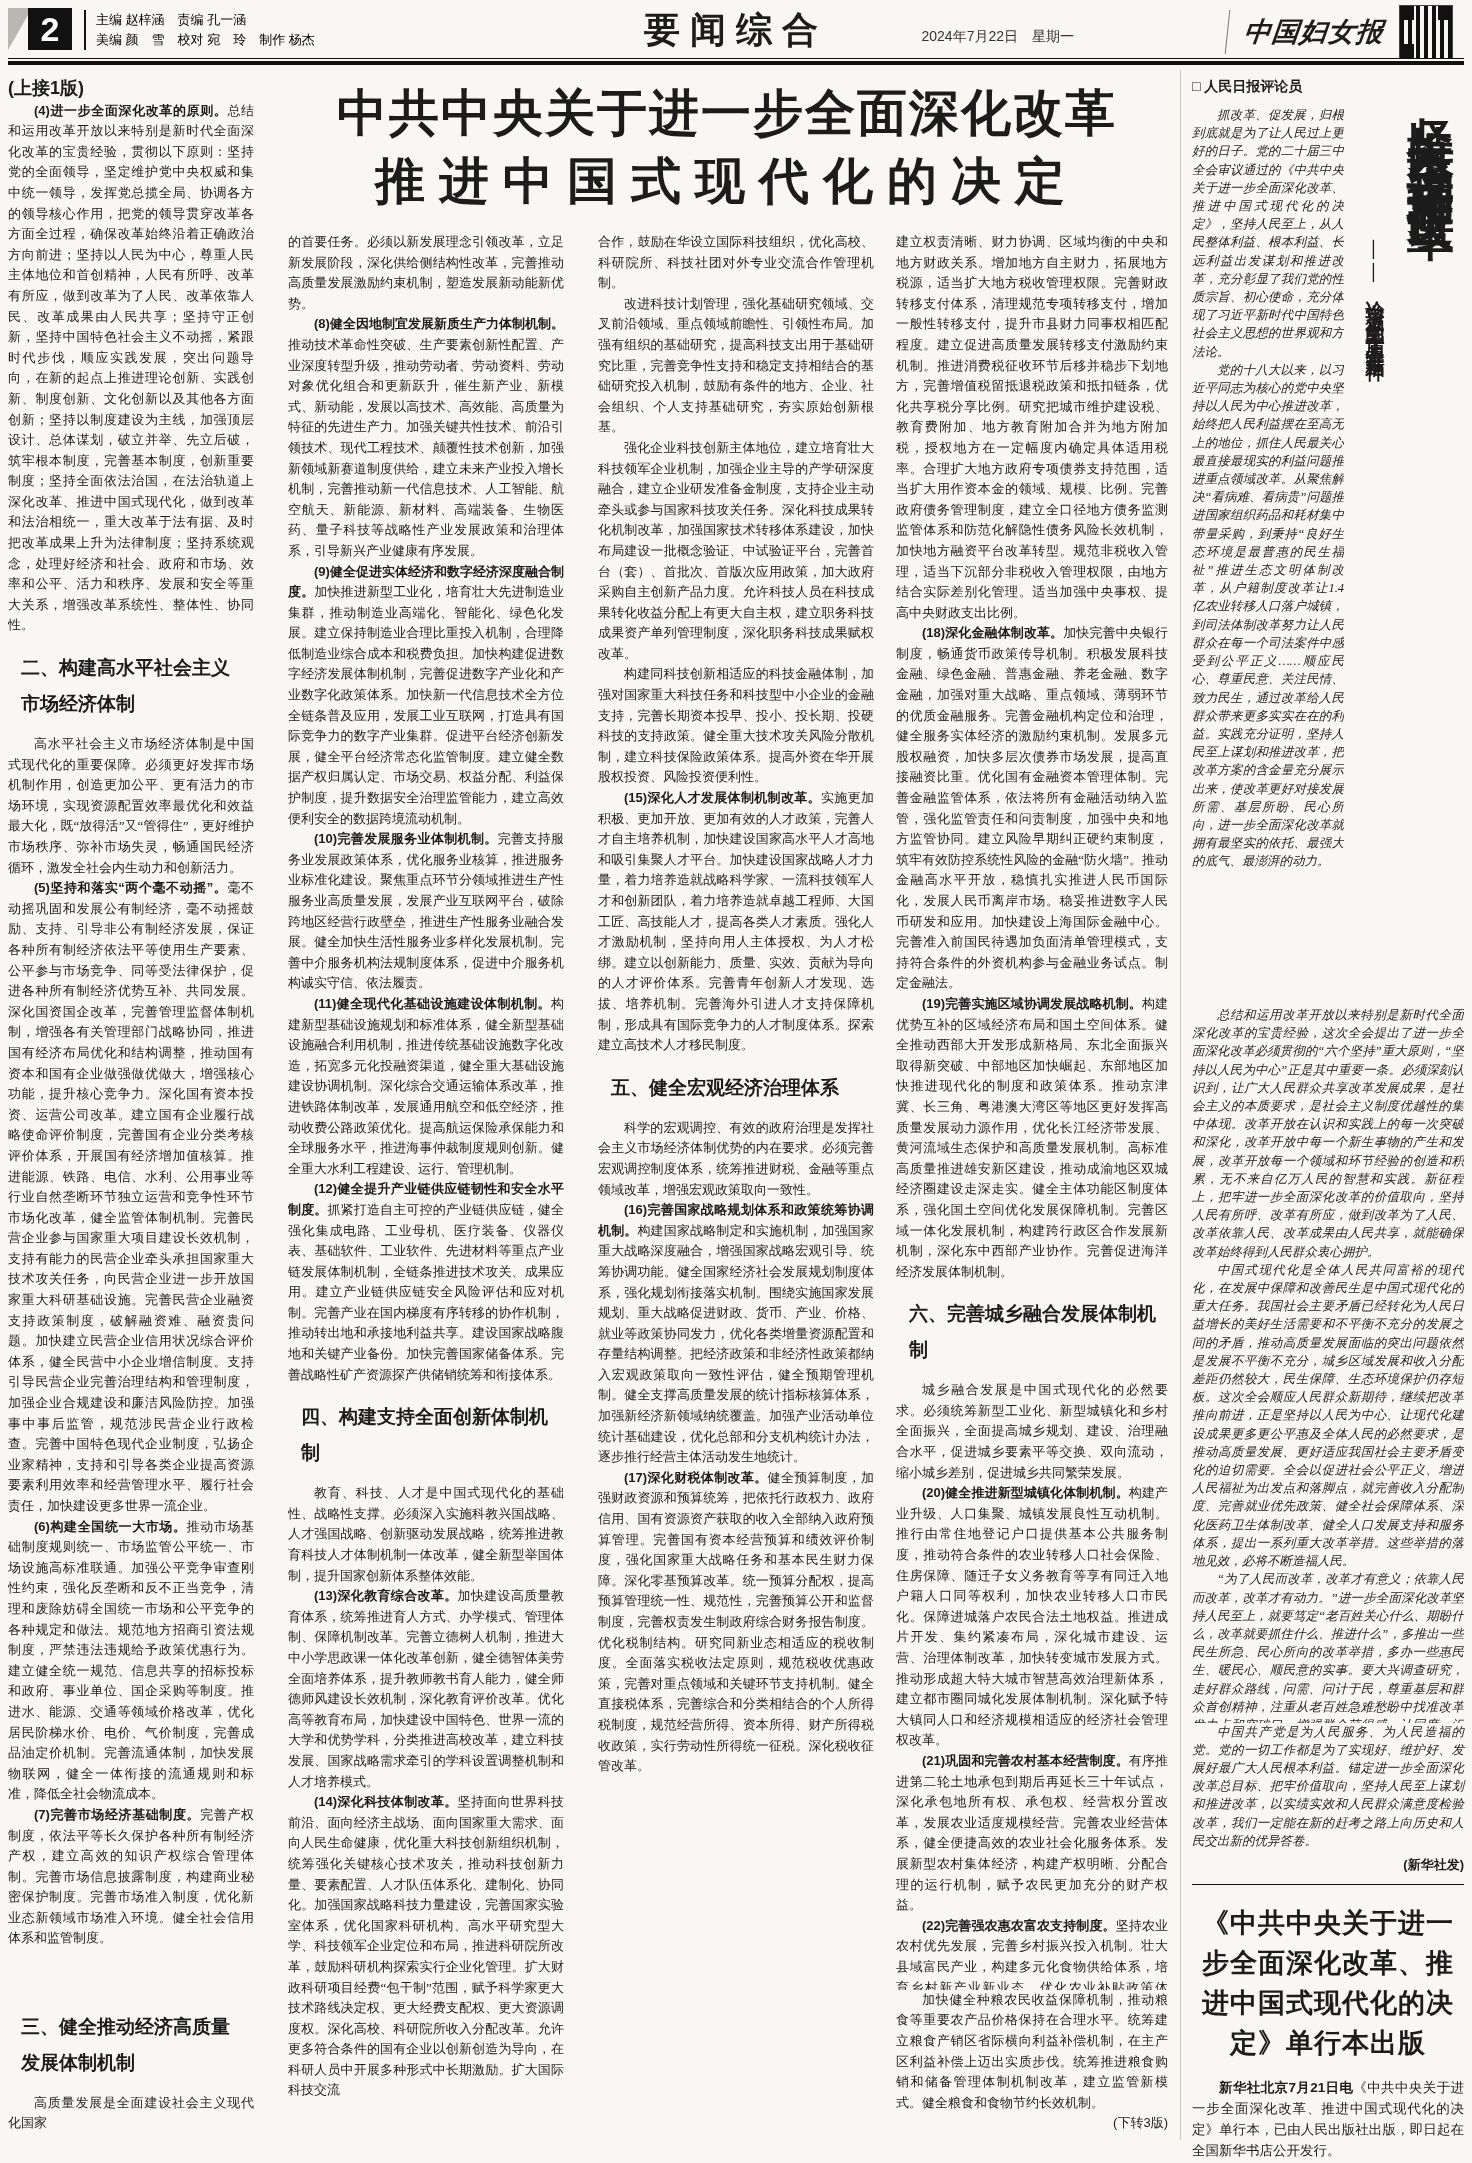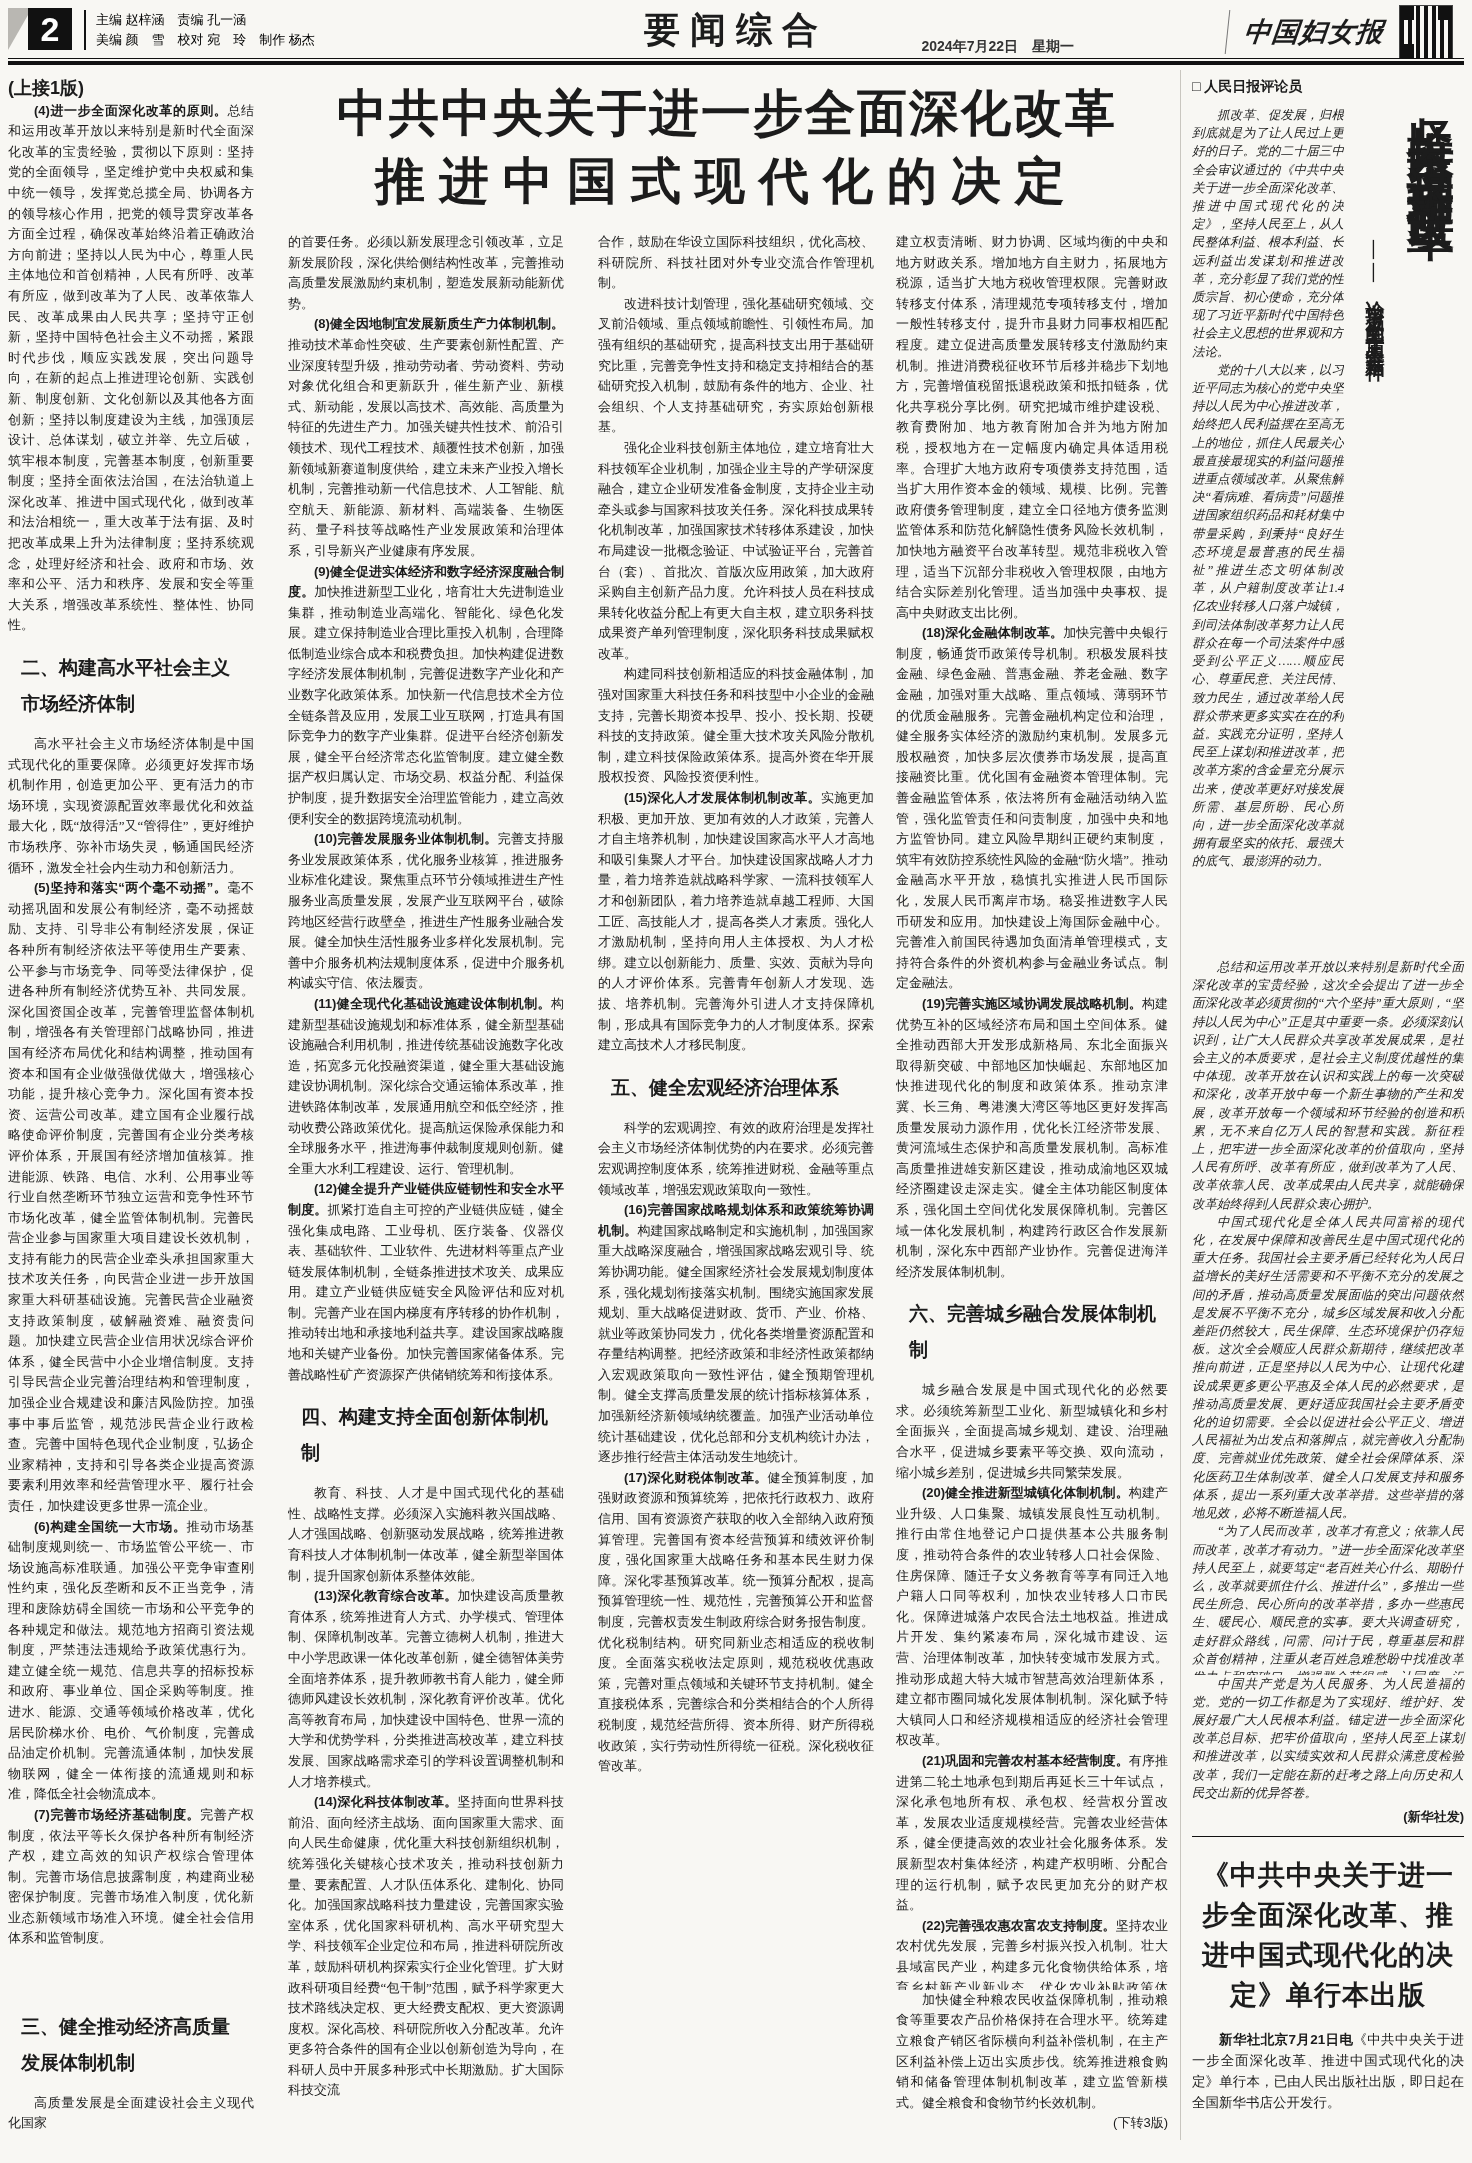--- a/index.html
+++ b/index.html
@@ -8,22 +8,22 @@
   
   #hdr{position:absolute;left:8px;top:8px;right:8px;height:48px;}
   #pageno{position:absolute;left:20px;top:0;width:44px;height:42px;background:#111;color:#fff;
           font-family:"Liberation Sans","DejaVu Sans",sans-serif;font-weight:bold;font-size:34px;
           text-align:center;line-height:42px;}
   #pagetri{position:absolute;left:0;top:0;width:0;height:0;border-top:42px solid #b9b7b2;border-right:24px solid transparent;}
   #staff{position:absolute;left:76px;top:2px;font-family:"Liberation Sans","DejaVu Sans",sans-serif;
          font-size:13px;line-height:20px;color:#000000;border-left:2px solid #111;padding-left:10px;}
   #secttl{position:absolute;left:50%;transform:translateX(-50%);top:-2px;font-weight:900;
           font-size:36px;letter-spacing:10px;}
-  #dateline{position:absolute;right:390px;top:30px;font-family:"Liberation Sans","DejaVu Sans",sans-serif;
-            font-size:14px;font-weight:bold;color:#333;text-align:right;}
+  #dateline{position:absolute;right:390px;top:20px;font-family:"Liberation Sans","DejaVu Sans",sans-serif;
+            font-size:14px;font-weight:normal;color:#333;text-align:right;}
   #mast{position:absolute;right:80px;top:2px;font-size:27px;font-weight:900;font-style:italic;
         letter-spacing:1px;transform:skewX(-6deg);border-left:1px solid #777;padding-left:16px;line-height:44px;}
   #qr{position:absolute;right:12px;top:-2px;width:52px;height:52px;
       background:
         linear-gradient(#111,#111) 0 0/14px 14px no-repeat,
         linear-gradient(#111,#111) 100% 0/14px 14px no-repeat,
         linear-gradient(#111,#111) 0 100%/14px 14px no-repeat,
         repeating-linear-gradient(90deg,#111 0 4px,#f8f7f3 4px 8px) 50% 50%/52px 52px,
         repeating-linear-gradient(0deg,#222 0 4px,transparent 4px 9px);
       outline:1px solid #444;}
@@ -49,21 +49,21 @@
   #rail{position:absolute;left:1192px;top:70px;width:272px;height:2086px;}
   #comm-top{position:relative;height:888px;}
   #comm-byline{font-family:"Liberation Sans","DejaVu Sans",sans-serif;font-weight:bold;font-size:14px;
                margin:8px 0 10px 0;}
   #comm-narrow{position:absolute;left:0;top:0;width:152px;height:888px;overflow:hidden;}
   .cpara{margin:0;font-size:12.5px;line-height:18.2px;text-align:justify;text-indent:2em;font-style:italic;}
   #comm-subtitle{position:absolute;left:162px;top:170px;width:42px;height:700px;
                  writing-mode:vertical-rl;font-weight:bold;font-size:19px;letter-spacing:4px;line-height:42px;}
   #comm-title{position:absolute;left:206px;top:10px;width:66px;height:860px;
               writing-mode:vertical-rl;font-weight:900;font-size:47px;letter-spacing:8px;line-height:66px;}
-  #comm-wide{position:relative;height:868px;display:flex;flex-direction:column;}
+  #comm-wide{position:relative;height:868px;display:flex;flex-direction:column;margin-top:48px;}
   #comm-wide .flow{flex:1 1 auto;overflow:hidden;}
   #comm-credit{text-align:right;font-family:"Liberation Sans","DejaVu Sans",sans-serif;font-weight:bold;
                font-size:13px;margin-top:6px;}
   
   #book{position:relative;margin-top:10px;border-top:1px solid #111;padding-top:18px;}
   #book-title{font-size:27px;font-weight:900;line-height:40px;text-align:center;letter-spacing:1px;}
   #book-body{margin-top:14px;font-size:13.5px;line-height:21px;text-align:justify;text-indent:2em;}
   #book-body .lead{font-size:13.5px;}
 </style>
 </head>

